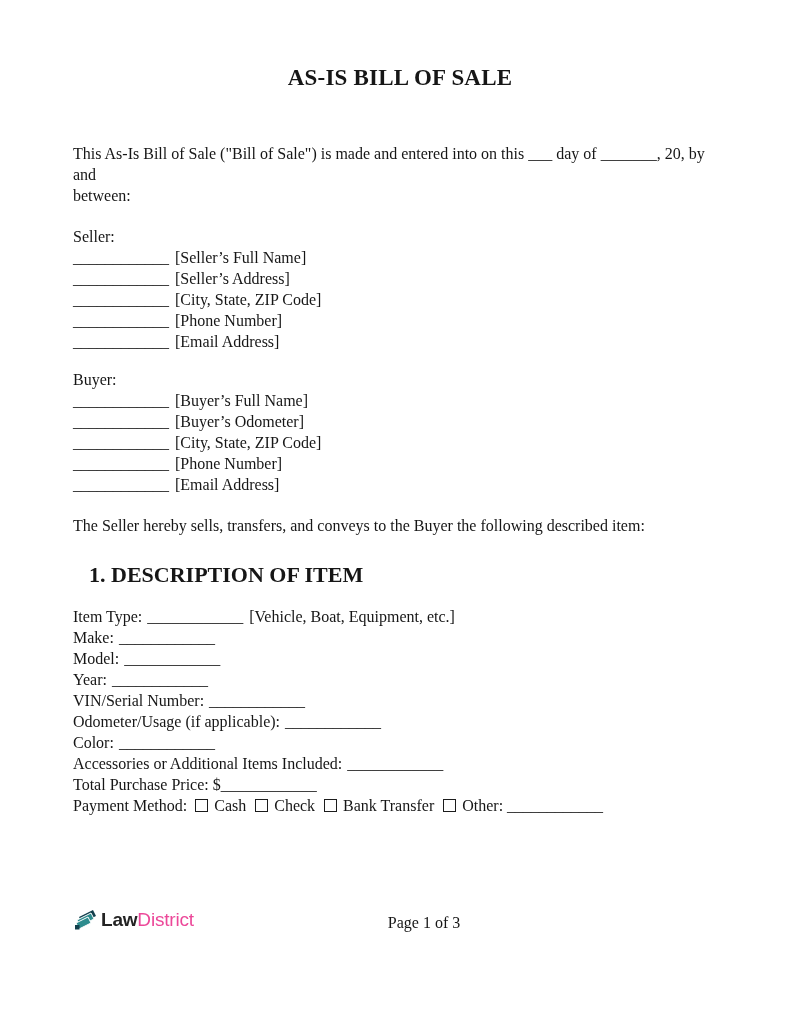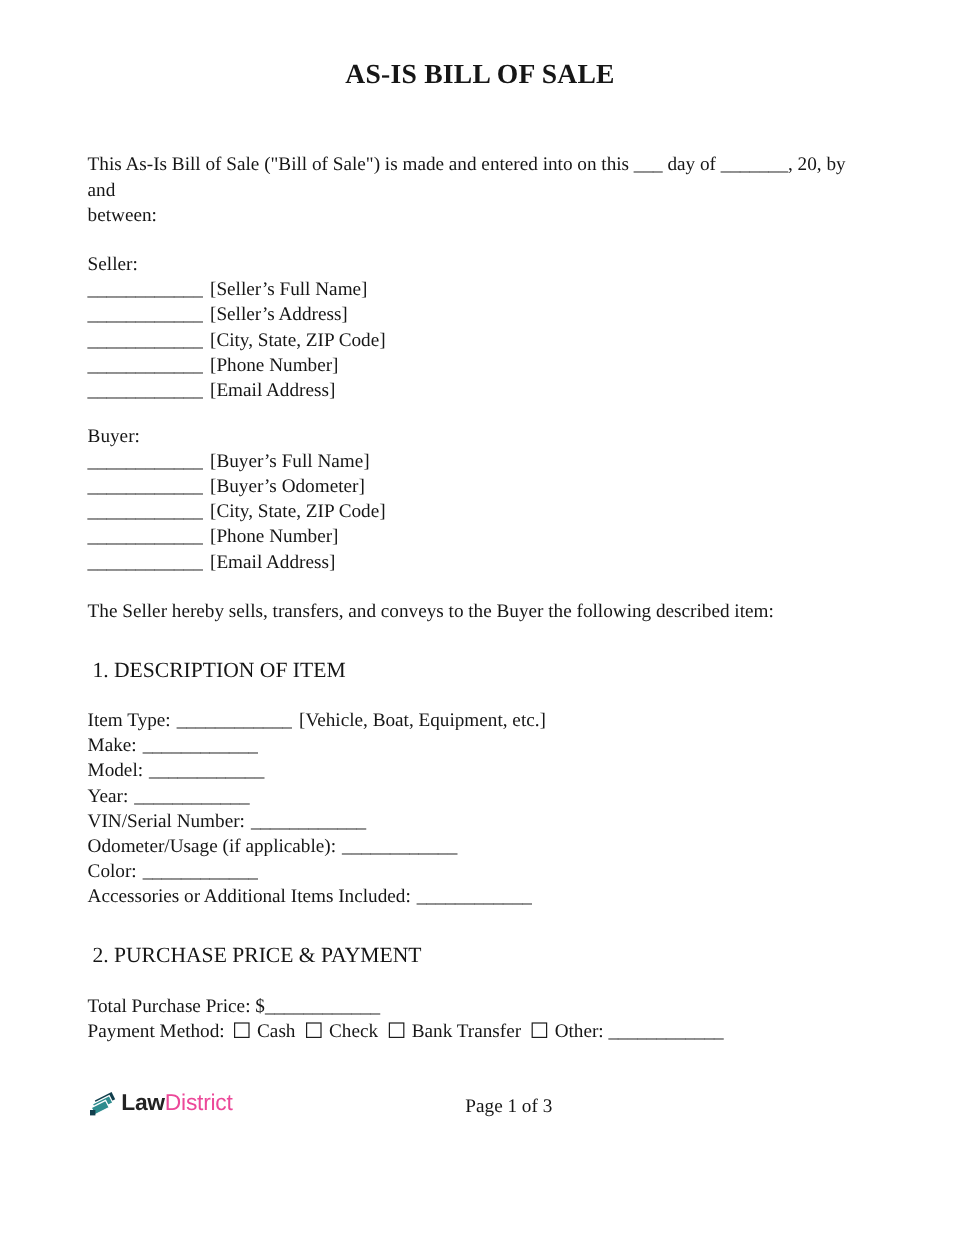--- a/index.html
+++ b/index.html
@@ -9,37 +9,37 @@
     height: 1035px;
     background: #ffffff;
     font-family: "Liberation Serif", "DejaVu Serif", serif;
     color: #161616;
     font-size: 16px;
     line-height: 21px;
     overflow: hidden;
   }
   .content { padding: 0 73px; }
   .doc-title {
-    margin: 0;
+    margin: 16px;
     padding-top: 48px;
     font-size: 23px;
     line-height: 28px;
     font-weight: bold;
     text-align: center;
     letter-spacing: 0.2px;
   }
   .intro { margin-top: 51px; }
   .party-block { margin-top: 20px; }
   .buyer-block { margin-top: 17px; }
   .conveyance { margin-top: 20px; }
   .section-heading {
-    font-size: 18px;
+    font-size: 22px;
     line-height: 23px;
-    font-weight: normal;
-    margin: 27px 0 20px 4px;
+    font-weight: bold;
+    margin: 27px 0 20px 16px;
   }
   .field-row { white-space: nowrap; }
   .blank { letter-spacing: 0; }
   .bracket-label { margin-left: 6px; }
   .label-blank .blank { margin-left: 5px; }
   .suffix { margin-left: 6px; }
   .section2-block .field-row { margin-top: 0; }
   .total-row { margin-top: 0; }
   .checkbox {
     display: inline-block;
@@ -159,21 +159,20 @@
       </div>
       <div class="field-row label-blank">
         <span>Color:</span><span class="blank">____________</span>
       </div>
       <div class="field-row label-blank">
         <span>Accessories or Additional Items Included:</span><span class="blank">____________</span>
       </div>
     </div>
 
     <div class="section2-block">
-      <div class="section-heading">2. PURCHASE PRICE &amp; PAYMENT</div>
 
       <div class="field-row total-row">
         <span>Total Purchase Price: $</span><span class="blank">____________</span>
       </div>
 
       <div class="field-row">
         <span>Payment Method:</span><span class="checkbox first"></span><span>Cash</span><span class="checkbox"></span><span>Check</span><span class="checkbox"></span><span>Bank Transfer</span><span class="checkbox"></span><span>Other:</span> <span class="blank">____________</span>
       </div>
     </div>
 

